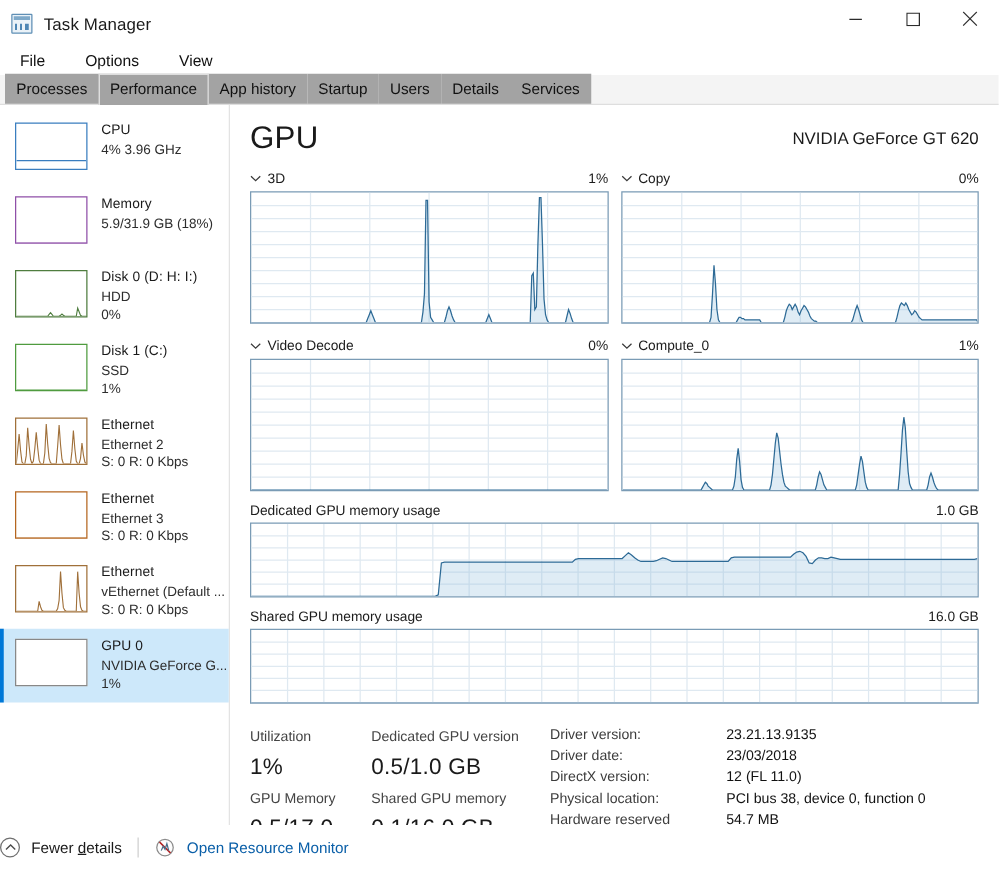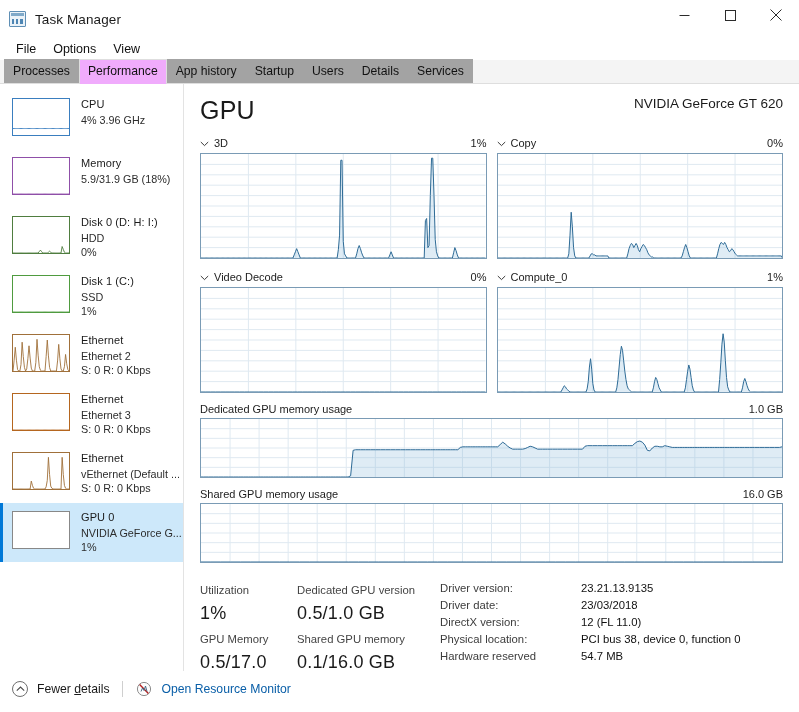--- a/index.html
+++ b/index.html
@@ -33,38 +33,38 @@
   .title-text { font-size: 13.5px; color: #1a1a1a; letter-spacing: .1px; }
   .win-controls { position: absolute; right: 0; top: 0; display: flex; }
   .win-btn {
     width: 46px; height: 30px; display: flex; align-items: center; justify-content: center;
     font-size: 12px; color: #2b2b2b; background: transparent;
   }
   .win-btn svg { display: block; }
 
   
   .menubar {
-    height: 22px; display: flex; align-items: center; padding-left: 8px; gap: 0;
+    height: 22px; display: flex; align-items: center; padding-left: 8px; gap: 15px;
   }
   .menu-item {
     font-size: 12.5px; color: #111; padding: 2px 9px 2px 8px;
   }
 
   
   .tabs {
     display: flex; align-items: flex-end; height: 24px;
     padding-left: 4px; border-bottom: 1px solid #dedede; background: #f4f4f4;
   }
   .tab {
     font-size: 12.2px; color: #111; padding: 4px 8px 5px 8px;
     background: #a3a3a3; border: 1px solid transparent; border-bottom: none;
     line-height: 14px; height: 24px;
   }
   .tab.active {
-    background: #f0abfc; border-color: #dedede; position: relative; z-index: 2;
+    background: #a3a3a3; border-color: #dedede; position: relative; z-index: 2;
     margin-bottom: -1px; height: 25px;
   }
 
   
   .body-split { display: flex; height: 600px; }
   .sidebar {
     width: 184px; background: #ffffff; border-right: 1px solid #e3e3e3;
     padding-top: 6px; position: relative;
   }
   .side-item {
@@ -81,21 +81,21 @@
   }
   .mini-graph svg { position: absolute; inset: 0; width: 100%; height: 100%; display: block; }
   .side-text { min-width: 0; padding-top: 0px; }
   .side-title { font-size: 11px; color: #1a1a1a; line-height: 17px; letter-spacing: .1px; }
   .side-sub { font-size: 10.8px; color: #2d2d2d; line-height: 14px; white-space: nowrap; }
 
   
   .main {
     flex: 1; padding: 12px 16px 0 16px; position: relative;
   }
-  .main-head { display: flex; align-items: flex-start; justify-content: space-between; }
+  .main-head { display: flex; align-items: center; justify-content: space-between; }
   .main-title { font-size: 25px; font-weight: normal; color: #1a1a1a; letter-spacing: .2px; }
   .main-sub { font-size: 13.5px; color: #1a1a1a; }
 
   .grid2 { display: flex; gap: 10px; margin-top: 11px; }
   .cell { flex: 1; min-width: 0; }
   .cell-head {
     display: flex; align-items: center; justify-content: space-between;
     font-size: 11px; color: #1c1c1c; margin-bottom: 3px; height: 14px;
   }
   .cell-head .left { display: flex; align-items: center; gap: 5px; }
@@ -119,22 +119,22 @@
   .stat-col.wide { width: 125px; }
   .stat-label { font-size: 11.3px; color: #444; line-height: 20px; }
   .stat-value { font-size: 18px; color: #1a1a1a; line-height: 26px; margin-bottom: 3px; letter-spacing: .2px; }
   .info-table { margin-left: 18px; }
   .info-row { display: flex; font-size: 11.3px; line-height: 17px; color: #333; }
   .info-key { width: 141px; color: #3c3c3c; }
   .info-val { color: #111; }
 
   
   .footer {
-    position: absolute; left: 0; right: 0; bottom: 5px; height: 36px;
-    display: flex; align-items: center; padding-left: 12px; gap: 9px; background: #fff;
+    position: absolute; left: 0; right: 0; bottom: 16px; height: 36px;
+    display: flex; align-items: center; gap: 9px; background: #fff;
   }
   .chev-circle {
     width: 16px; height: 16px; border: 1px solid #6f6f6f; border-radius: 50%;
     display: flex; align-items: center; justify-content: center;
   }
   .footer-text { font-size: 12.2px; color: #1a1a1a; }
   .footer-text u { text-decoration: underline; }
   .sep { width: 1px; height: 16px; background: #cfcfcf; margin: 0 4px; }
   .shield-icon { width: 16px; height: 16px; }
   .link { font-size: 12.2px; color: #0a5fa8; }

